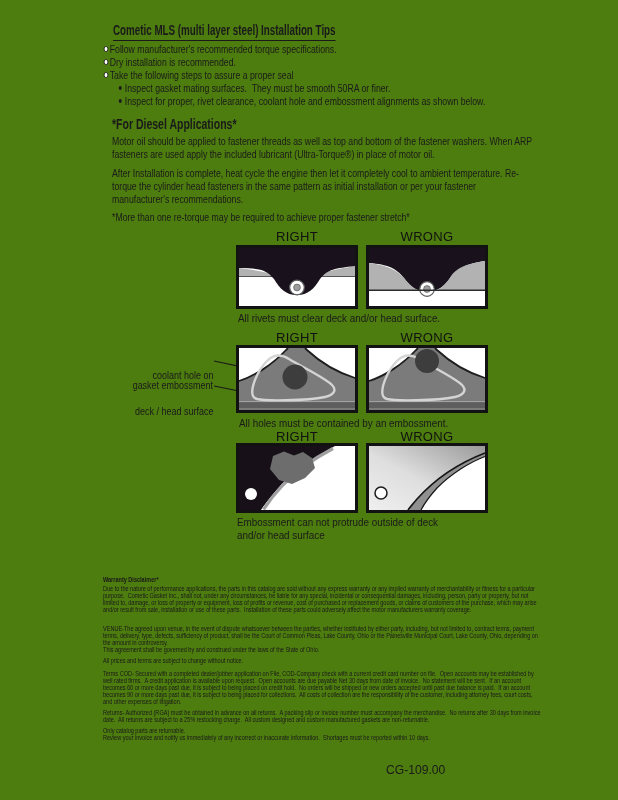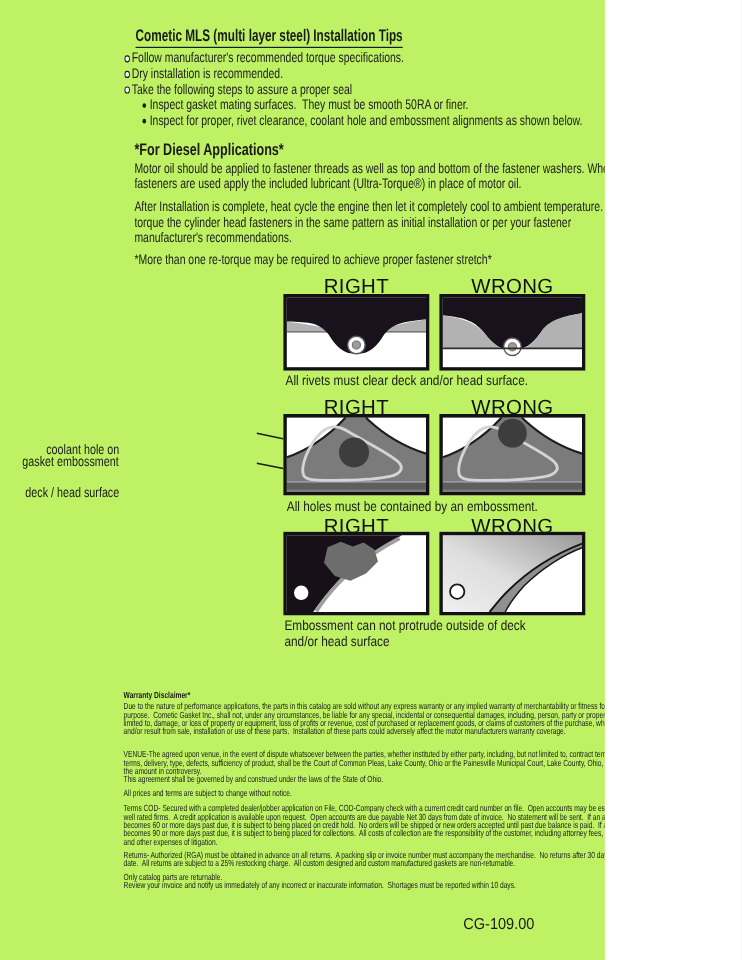--- a/index.html
+++ b/index.html
@@ -1,17 +1,17 @@
 <!DOCTYPE html>
 <html><head>
 <meta charset="utf-8">
 <style>
   html,body { margin:0; padding:0; background:#ffffff; }
   .page {
-    position:relative; width:504px; height:800px; background:#bef264;
+    position:relative; width:618px; height:800px; background:#4d7c0f;
     font-family:"Liberation Sans", sans-serif; color:#1a1a1a; overflow:hidden;
   }
   .abs { position:absolute; }
   .cx { transform:scaleX(0.75); transform-origin:0 0; }
   .prewrap { white-space:pre-wrap; }
 
   .title {
     display:inline-block; white-space:pre; font-size:14px; font-weight:bold;
     transform:scaleX(0.70); transform-origin:0 0;
     border-bottom:1.6px solid #1a1a1a; padding-bottom:2px;
@@ -25,21 +25,21 @@
     border:1px solid #1a1a1a; border-radius:50%; background:#fff;
   }
   .subbullet::before {
     content:""; position:absolute; left:1px; top:4.6px; width:4.2px; height:4.2px;
     border-radius:50%; background:#1a1a1a;
   }
   .dheading { font-size:14px; font-weight:bold; white-space:pre; }
   .para { font-size:11.6px; line-height:13.1px; width:560px; }
   .dnote { font-size:11.6px; white-space:pre; }
 
-  .dlabel { position:absolute; width:122px; text-align:center; font-size:17px; letter-spacing:0.3px; color:#111; }
+  .dlabel { position:absolute; width:122px; text-align:center; font-size:13px; letter-spacing:0.3px; color:#111; }
   .caption { position:absolute; font-size:11.6px; transform:scaleX(0.85); transform-origin:0 0; white-space:pre; }
   .ann {
     position:absolute; right:405px; text-align:right; font-size:11.5px; line-height:12px;
     transform:scaleX(0.78); transform-origin:100% 0; white-space:pre;
   }
   .panel { position:absolute; display:block; }
 
   .wheading { font-size:7.4px; font-weight:bold; white-space:pre; }
   .wpara { font-size:7.4px; line-height:7.1px; width:585px; }
   .footer-code { font-size:13.2px; transform:scaleX(0.92); transform-origin:0 0; white-space:pre; }

